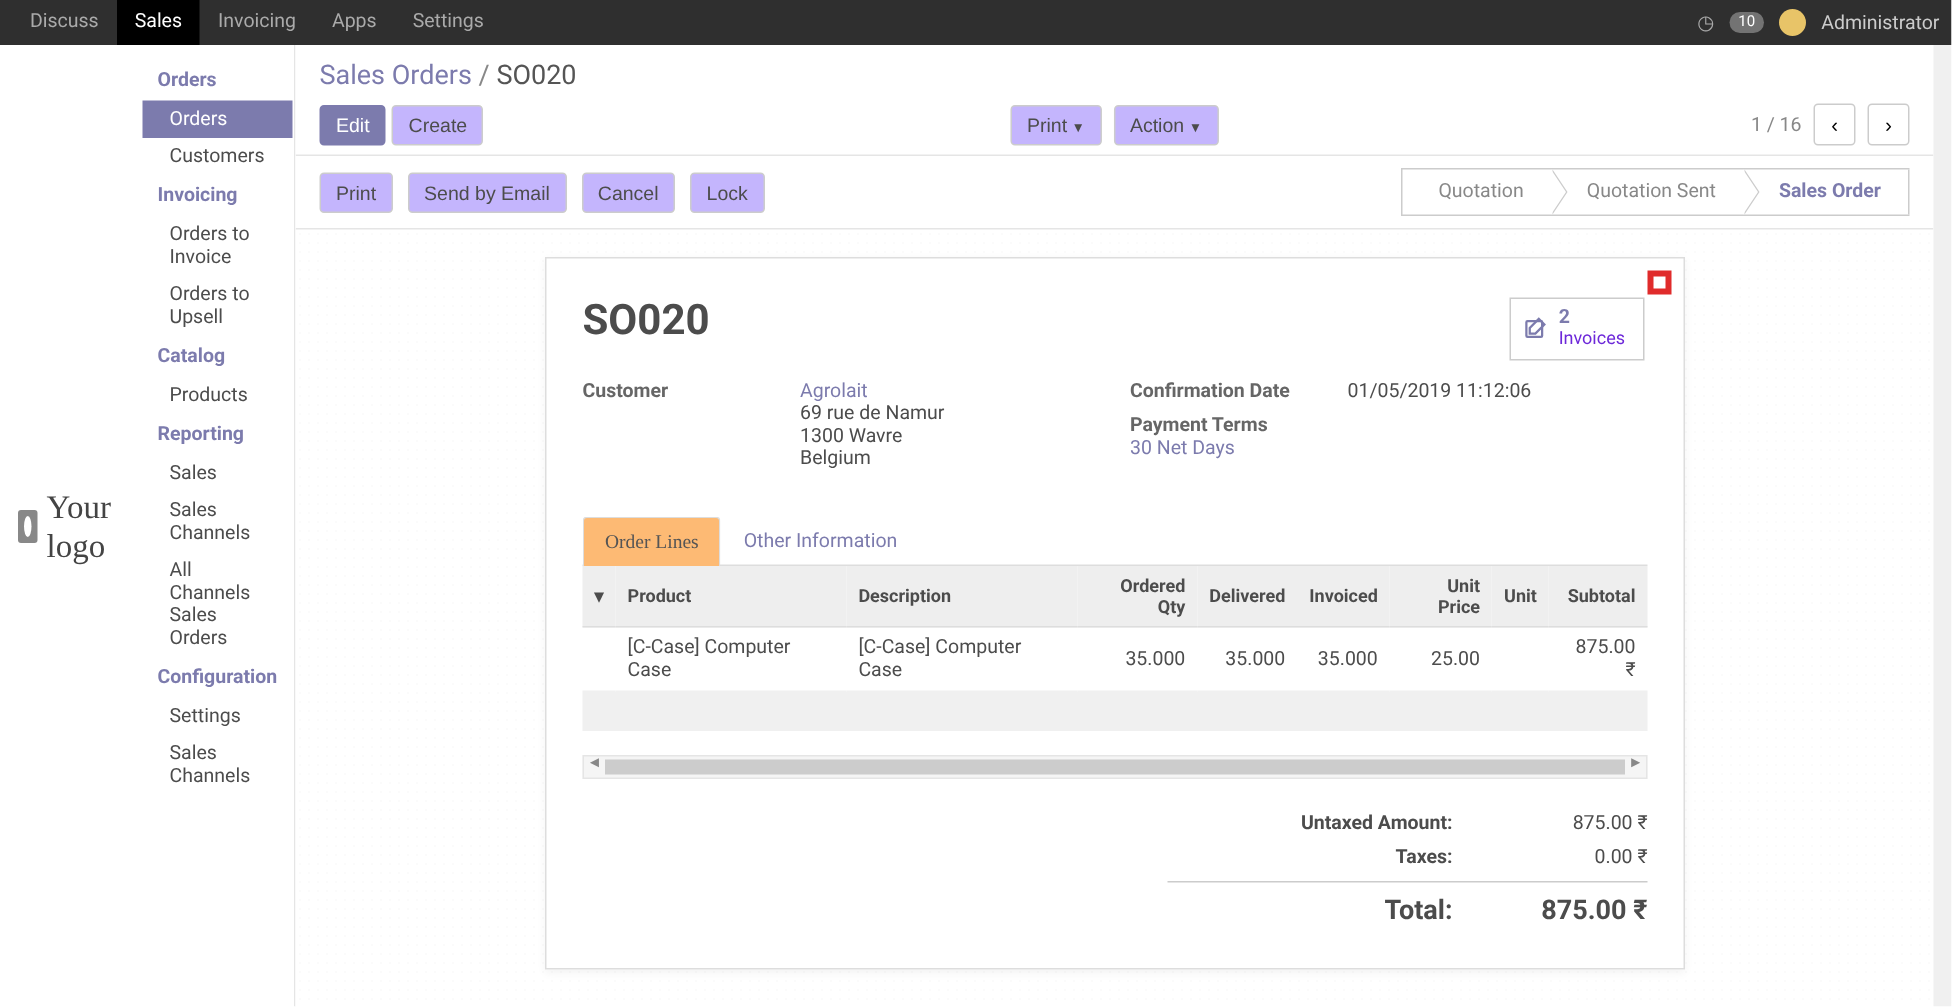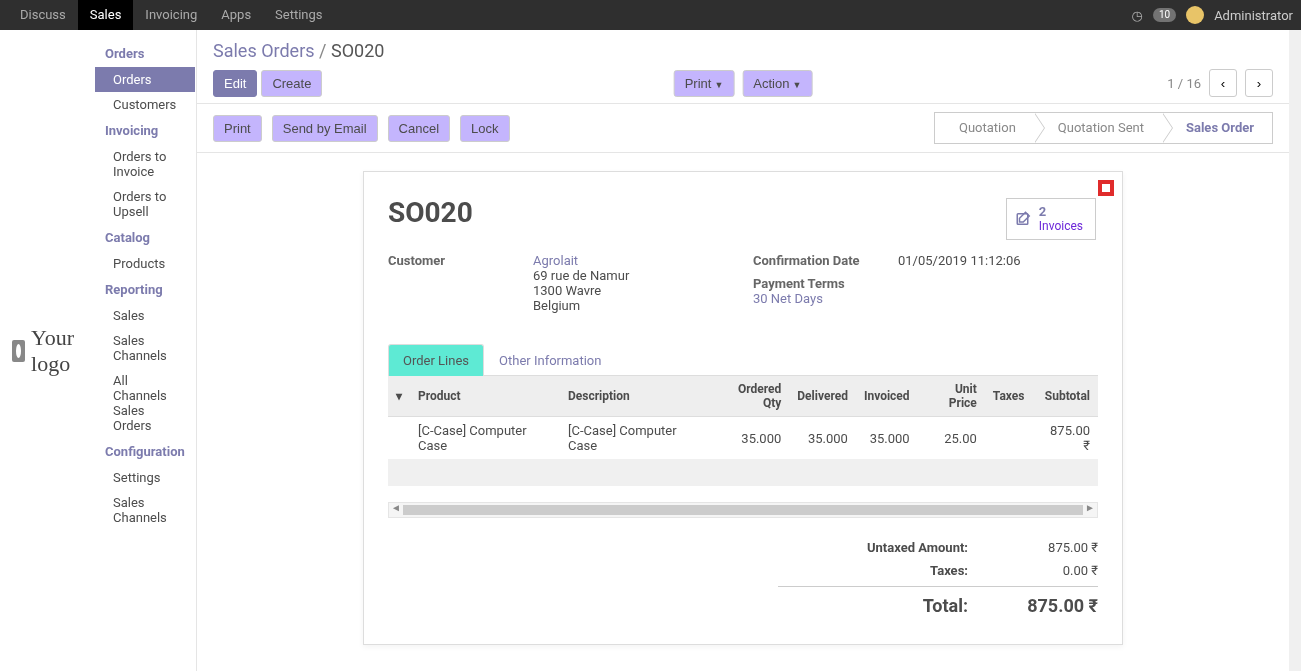--- a/index.html
+++ b/index.html
@@ -68,21 +68,21 @@
 .info-col { flex:1; }
 .info-row { display:flex; margin-bottom:4px; font-size:13px;}
 .info-label { width: 145px; font-weight: bold; color:#666;}
 .info-val { color:#4c4c4c; }
 .info-val a { color:#7c7bad; text-decoration:none;}
 .addr-line{ display:block;}
 
 
 .tabs { border-bottom: 1px solid #ddd; display:flex; }
 .tab { padding: 8px 14px; cursor:pointer; color:#7c7bad; border:1px solid transparent; border-bottom:none; position:relative; top:1px; font-size:13px;}
-.tab.active { border-color:#ddd; background:#5eead4; color:#555; border-radius:3px 3px 0 0;}
+.tab.active { border-color:#ddd; background:#fdba74; color:#555; border-radius:3px 3px 0 0;font-family:Liberation Serif, serif;}
 .ol-table { width:100%; border-collapse:collapse; margin-top:0;}
 .ol-table th { background:#eee; text-align:left; padding:6px 8px; font-weight:bold; font-size:12px; color:#4c4c4c; border-bottom:1px solid #ddd;}
 .ol-table th.r, .ol-table td.r{ text-align:right;}
 .ol-table td { padding:6px 8px; font-size:13px; border-bottom:1px solid #f0f0f0;}
 .ol-handle{ width:18px; text-align:center; color:#aaa;}
 .blank-row td{ background:#f0f0f0; height:26px; border:none;}
 .hscroll { margin-top:16px; height:16px; background:#f5f5f5; position:relative; border:1px solid #e5e5e5;}
 .hscroll::before{content:"◄"; position:absolute; left:2px; top:-1px; font-size:10px; color:#888;}
 .hscroll::after{content:"►"; position:absolute; right:2px; top:-1px; font-size:10px; color:#888;}
 .hscroll-thumb{position:absolute; left:14px; right:14px; top:2px; bottom:2px; background:#ccc;}
@@ -228,21 +228,21 @@
         <table class="ol-table">
           <thead>
                 <tr>
             <th class="ol-handle">▾</th>
             <th>Product</th>
             <th>Description</th>
             <th class="r">Ordered Qty</th>
             <th class="r">Delivered</th>
             <th class="r">Invoiced</th>
             <th class="r">Unit Price</th>
-            <th>Taxes</th>
+            <th>Unit</th>
             <th class="r">Subtotal</th>
           </tr>
               </thead>
           <tbody id="lines-body">
                 <tr>
                   <td class="ol-handle"></td>
                   <td>[C-Case] Computer Case</td>
                   <td>[C-Case] Computer Case</td>
                   <td class="r">35.000</td>
                   <td class="r">35.000</td>

